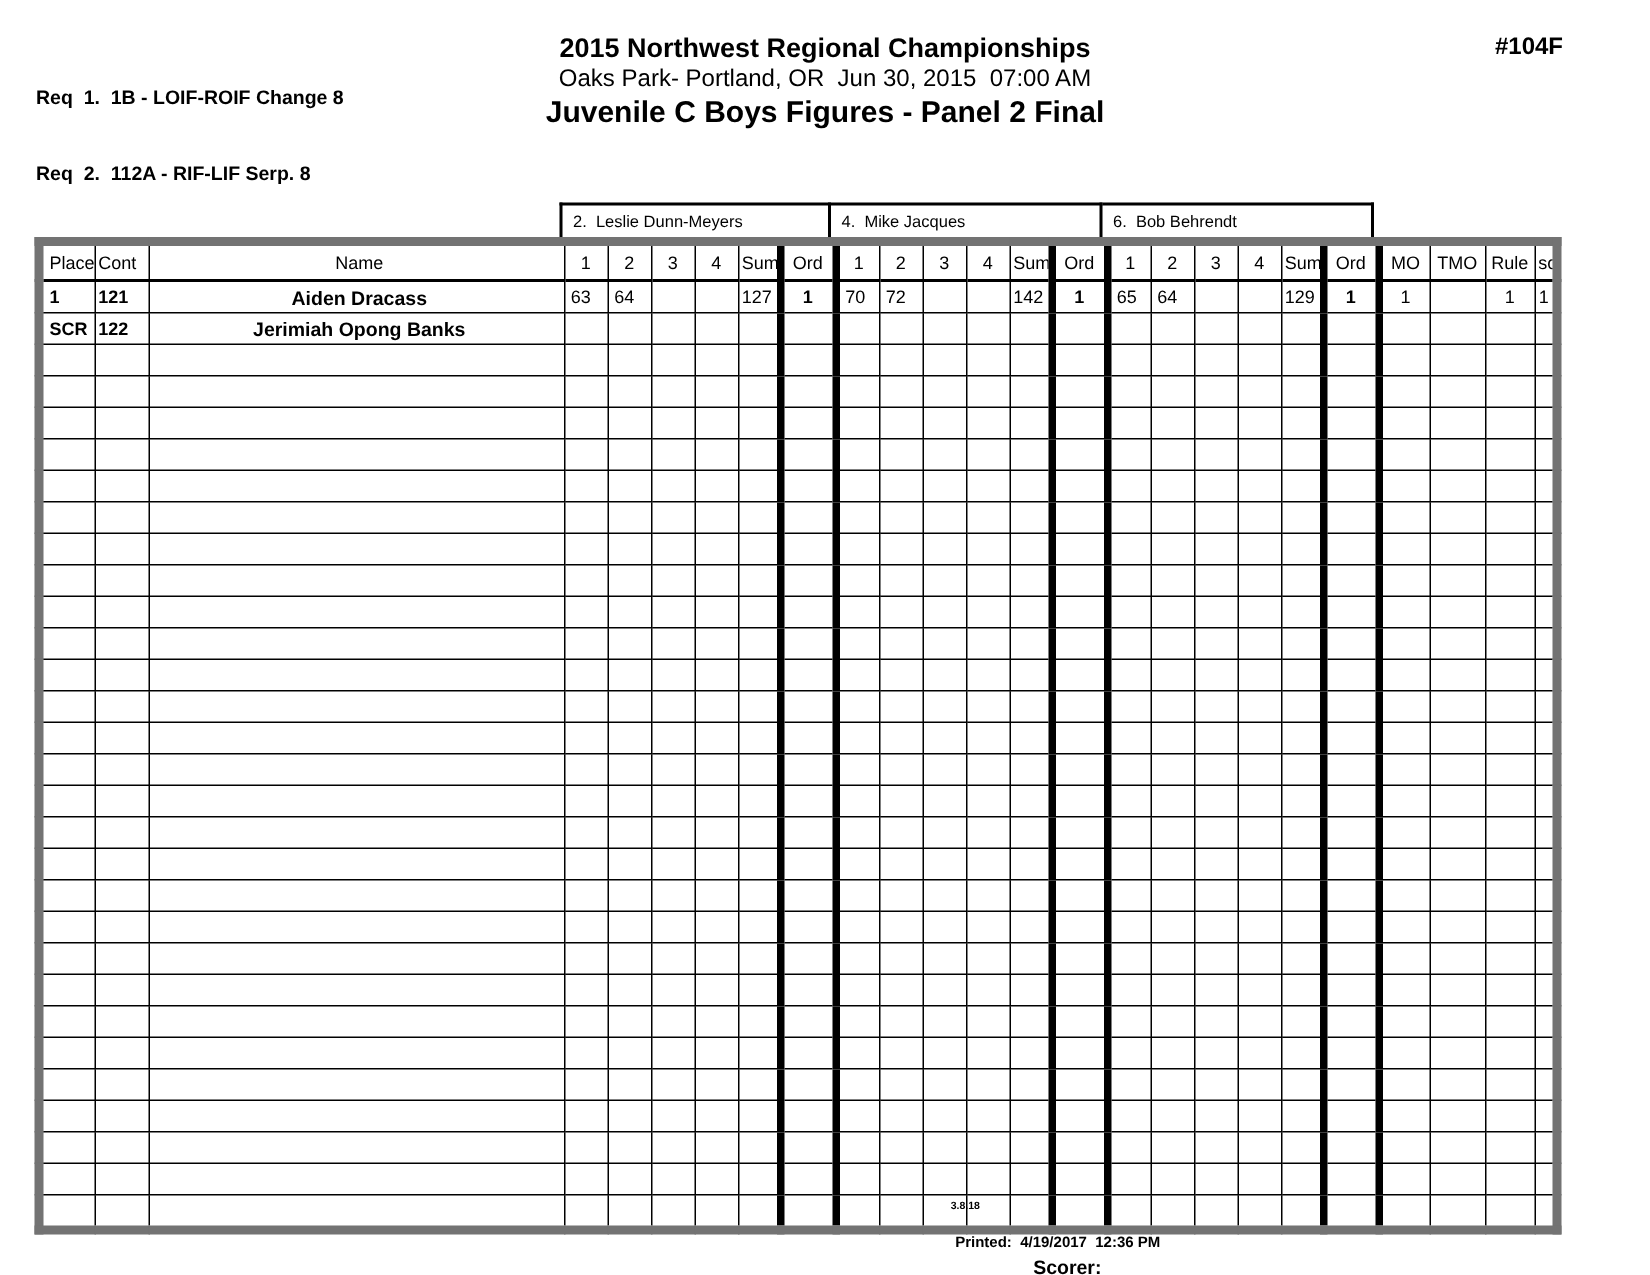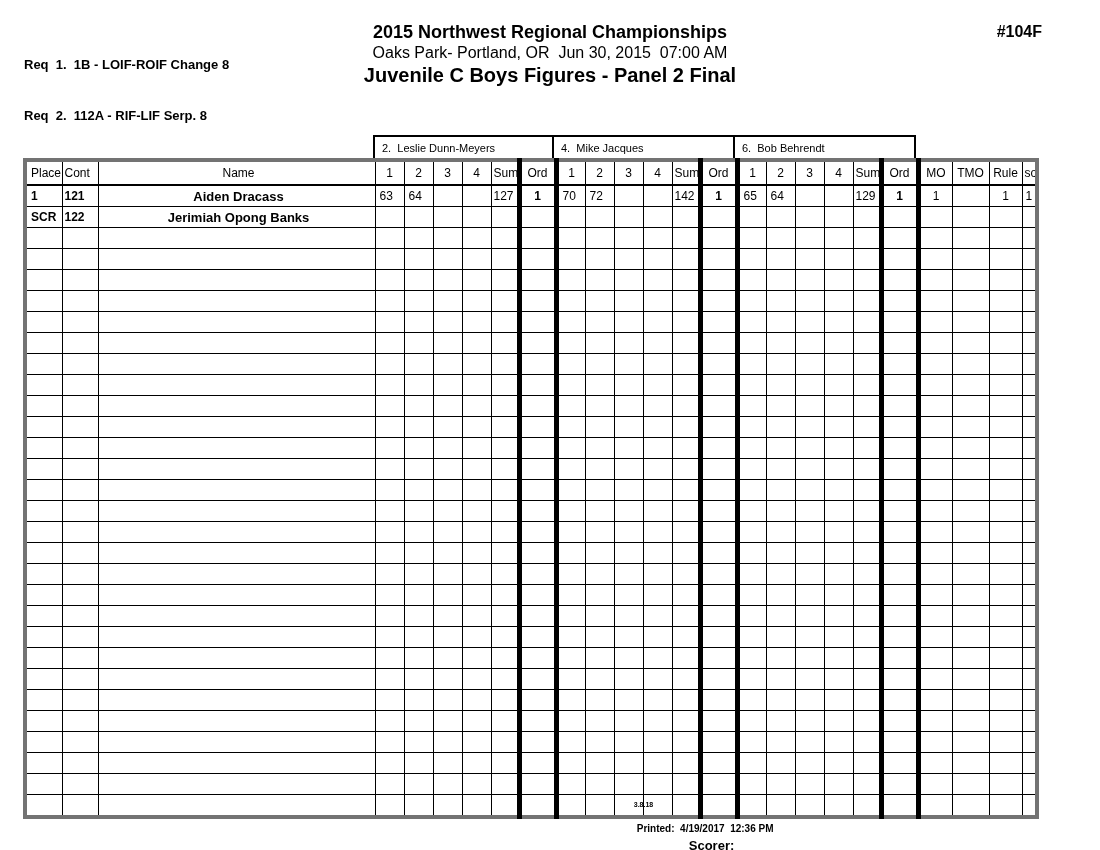--- a/index.html
+++ b/index.html
@@ -14,21 +14,21 @@
   .t2 { font-size:16px; line-height:20px; white-space:pre; }
   .t3 { font-size:20px; font-weight:bold; line-height:25px; white-space:pre; }
   .t4 { font-size:16px; line-height:21px; white-space:pre; }
 
   .table-wrap { position:absolute; left:23px; top:135px; width:1076px; }
   .judge-row { display:flex; margin-left:350px; height:23px; }
   .judge-box { box-sizing:border-box; width:181px; border:2px solid #000; border-bottom:none;
                font-size:11px; display:flex; align-items:center; padding-left:7px; white-space:pre; }
   .judge-box + .judge-box { border-left:none; }
 
-  table.grid { border-collapse:collapse; table-layout:fixed; width:1012px; border:4px solid #737373; }
+  table.grid { border-collapse:collapse; table-layout:fixed; width:1012px; border:6px solid #737373; }
   .grid th { border:1px solid #000; border-bottom:2px solid #000; height:22px; font-weight:normal;
              font-size:12px; padding:0 2px; overflow:hidden; white-space:nowrap; }
   .grid td { border:1px solid #000; height:20px; font-size:12px; padding:0 2px; overflow:hidden; white-space:nowrap; }
   th.c-place, td.c-place { text-align:left; padding-left:4px; }
   th.c-cont,  td.c-cont  { text-align:left; }
   th.c-name,  td.c-name  { text-align:center; padding-left:6px; }
   td.c-name { font-size:13px; }
   th.c-score { text-align:center; }
   td.c-score { text-align:left; padding-left:4px; }
   th.c-sum { text-align:right; }

